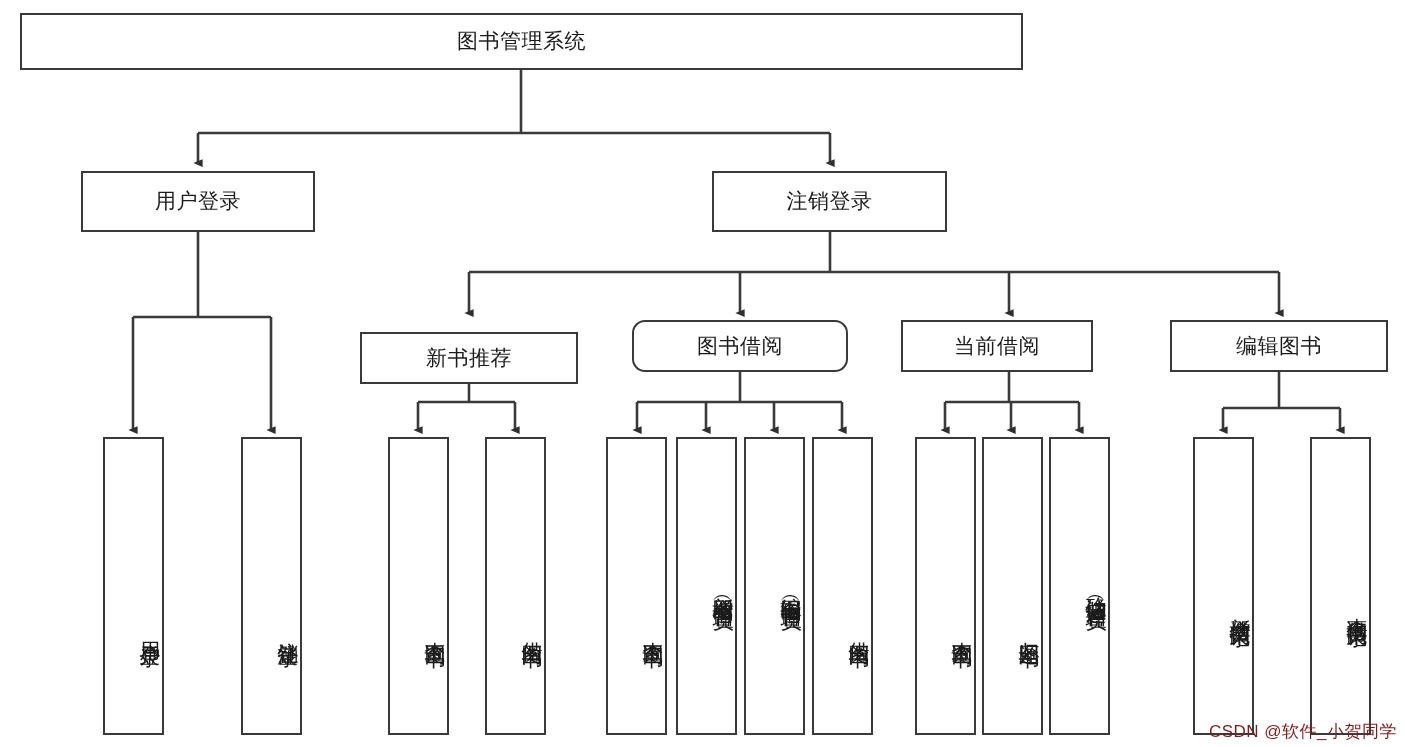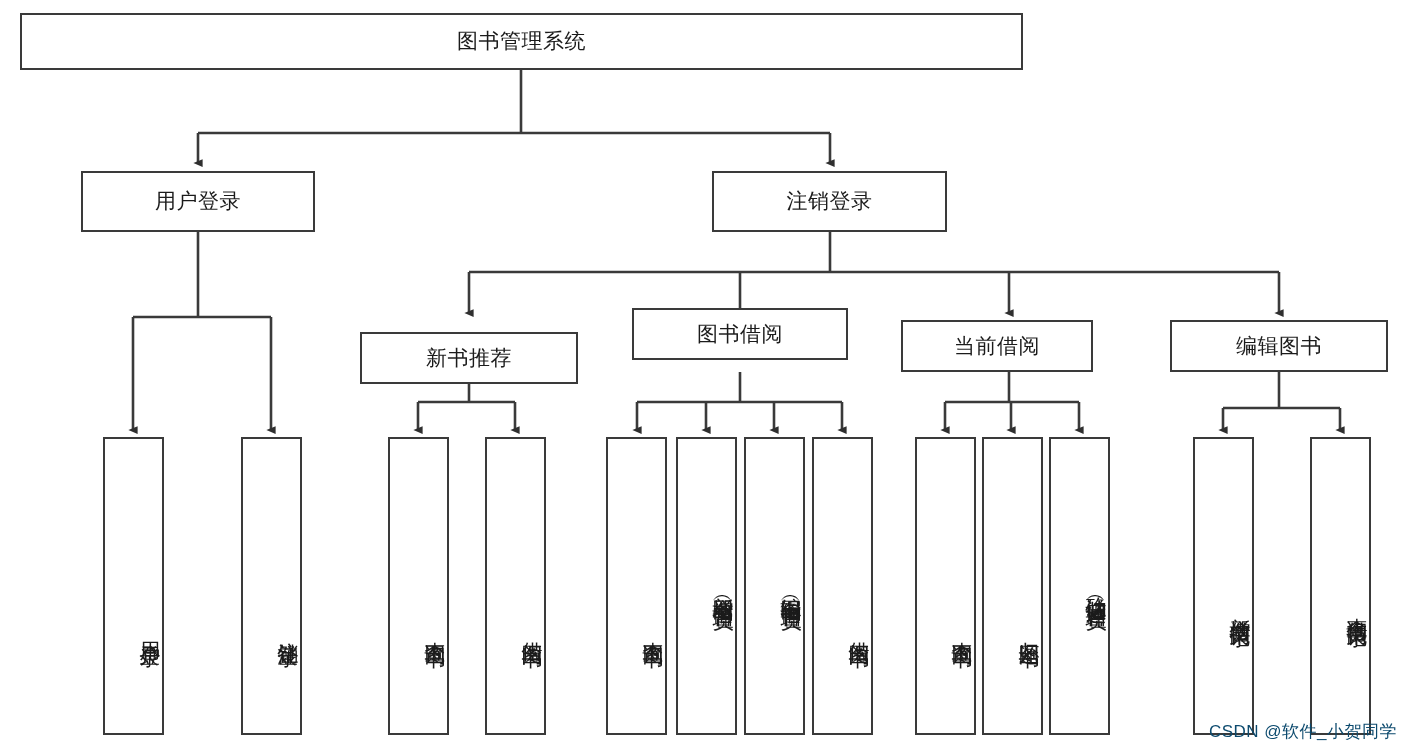--- a/index.html
+++ b/index.html
@@ -52,21 +52,21 @@
   }
   .node.vert.tall-text {
     align-items: flex-start;
     padding-top: 6px;
   }
   .watermark {
     position: absolute;
     right: 8px;
     bottom: 4px;
     font-size: 17px;
-    color: #0c4a6e;
+    color: #7f1d1d;
     letter-spacing: 0.5px;
     white-space: nowrap;
   }
 </style>
 </head>
 <body>
 
 <div id="diagram-root">
 
   <svg id="wires" viewBox="0 0 1405 747">
@@ -126,21 +126,21 @@
   <div class="node horiz" style="left:81px; top:171px; width:234px; height:61px;">
     <span>用户登录</span>
   </div>
   <div class="node horiz" style="left:712px; top:171px; width:235px; height:61px;">
     <span>注销登录</span>
   </div>
 
   <div class="node horiz" style="left:360px; top:320px; width:218px; height:52px;margin-top:12px;">
     <span>新书推荐</span>
   </div>
-  <div class="node horiz" style="left:632px; top:308px; width:216px; height:52px;">
+  <div class="node horiz" style="left:632px; top:320px; width:216px; height:52px;border-radius:13px;">
     <span>图书借阅</span>
   </div>
   <div class="node horiz" style="left:901px; top:320px; width:192px; height:52px;">
     <span>当前借阅</span>
   </div>
   <div class="node horiz" style="left:1170px; top:320px; width:218px; height:52px;">
     <span>编辑图书</span>
   </div>
 
   <div class="node vert" style="left:103px; top:437px; width:61px; height:298px; padding-top:86px;">

